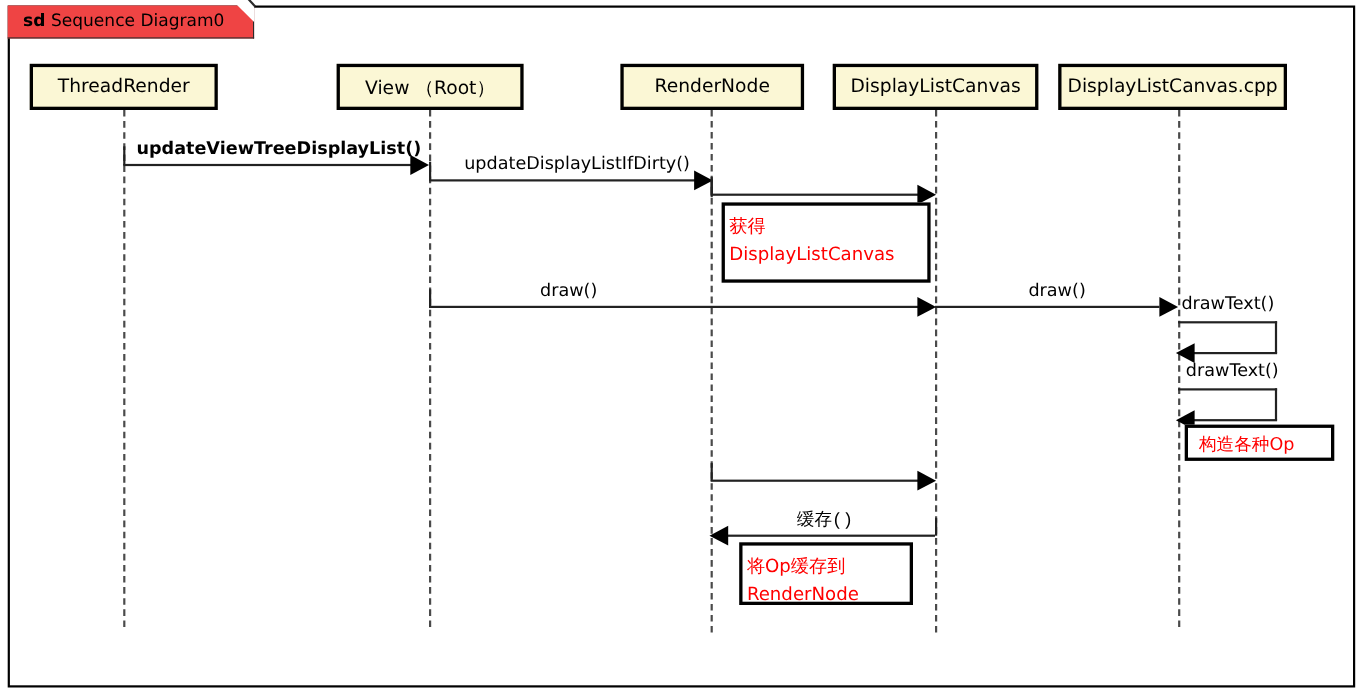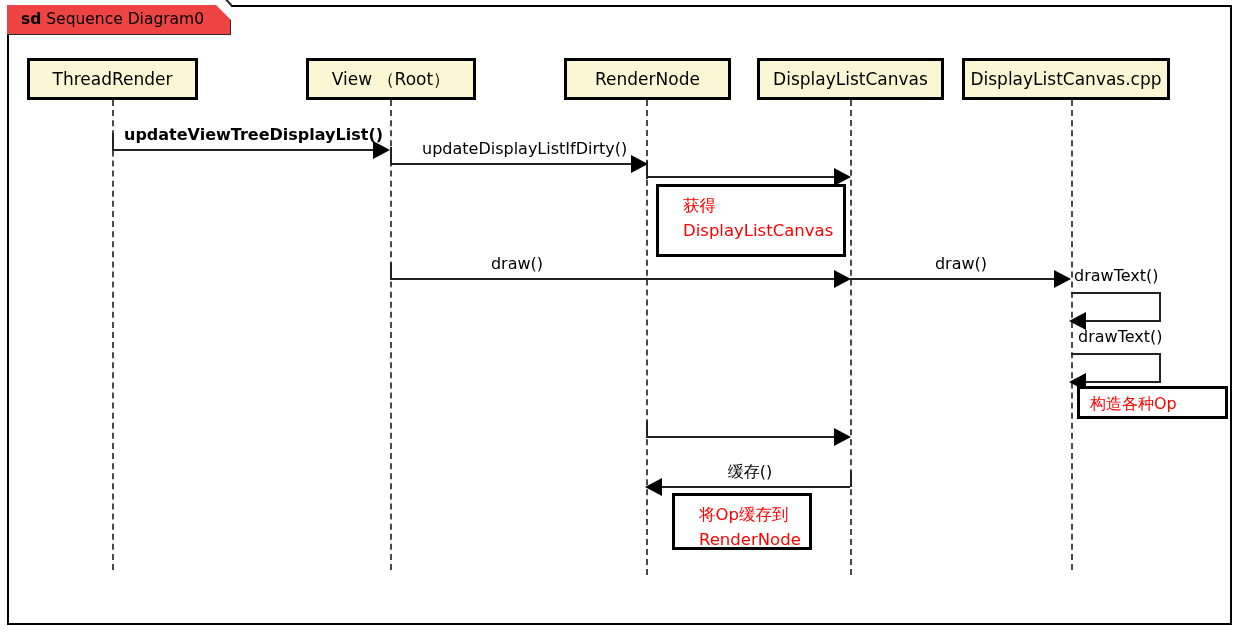--- a/index.html
+++ b/index.html
@@ -138,21 +138,21 @@
 
   
   .note {
     position: absolute;
     box-sizing: border-box;
     background: #ffffff;
     border: 3px solid #000000;
     color: #ff0000;
     font-size: 16.5px;
     line-height: 25px;
-    padding: 6px 10px 6px 24px;
+    padding: 6px 10px 6px 4px;
     white-space: pre-line;
   }
   .note.small {
     font-size: 16px;
     line-height: 22px;
     padding: 4px 8px 4px 10px;
   }
 </style>
 </head>
 <body>
@@ -220,27 +220,27 @@
   <div class="loop-side" style="left:1159px; top:292px; height:29px;"></div>
   <div class="loop-bottom" style="left:1085px; top:320px; width:76px;"></div>
   <div class="arrow-left" style="left:1069px; top:312px;"></div>
 
   <div class="msg-label" style="left:1078px; top:327px;">drawText()</div>
   <div class="loop-top" style="left:1071px; top:353px; width:90px;"></div>
   <div class="loop-side" style="left:1159px; top:353px; height:29px;"></div>
   <div class="loop-bottom" style="left:1085px; top:381px; width:76px;"></div>
   <div class="arrow-left" style="left:1069px; top:373px;"></div>
 
-  <div class="note small" style="left:1077px; top:386px; width:151px; height:33px;">构造各种Op</div>
+  <div class="note small" style="left:1077px; top:386px; width:136px; height:33px;">构造各种Op</div>
 
   <div class="v-line" style="left:646px; top:421px; height:16px;"></div>
   <div class="msg-line" style="left:646px; top:436px; width:194px;"></div>
   <div class="arrow-right" style="left:834px; top:428px;"></div>
 
   <div class="v-line" style="left:850px; top:471px; height:16px;"></div>
   <div class="msg-line" style="left:660px; top:486px; width:190px;"></div>
   <div class="arrow-left" style="left:645px; top:478px;"></div>
-  <div class="msg-label center" style="left:650px; top:462px; width:200px;">缓存()</div>
-
-  <div class="note" style="left:672px; top:493px; width:140px; height:57px;">将Op缓存到
+  <div class="msg-label center" style="left:650px; top:462px; width:200px;font-family:Liberation Mono, monospace;">缓存()</div>
+
+  <div class="note" style="left:672px; top:493px; width:158px; height:57px;">将Op缓存到
 RenderNode</div>
 
 </div>
 
 </body></html>

